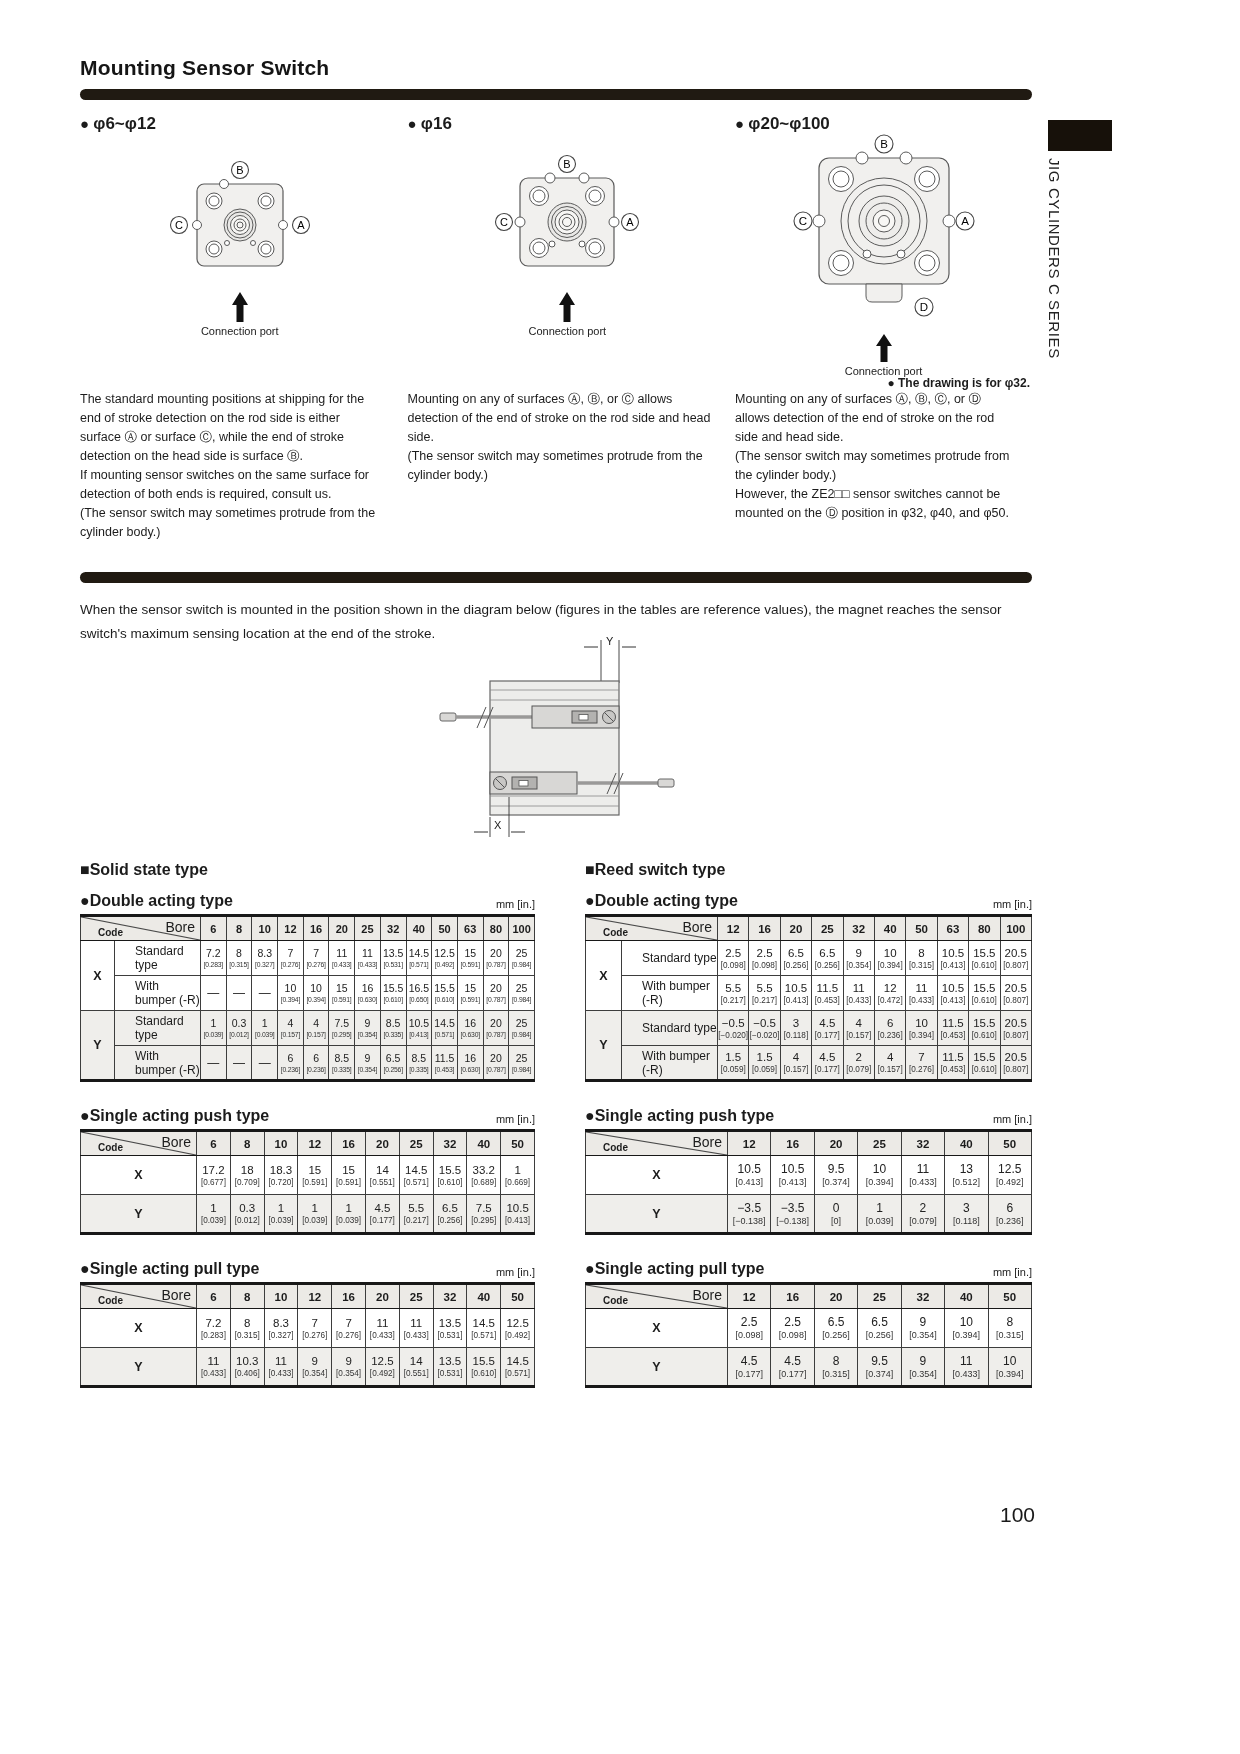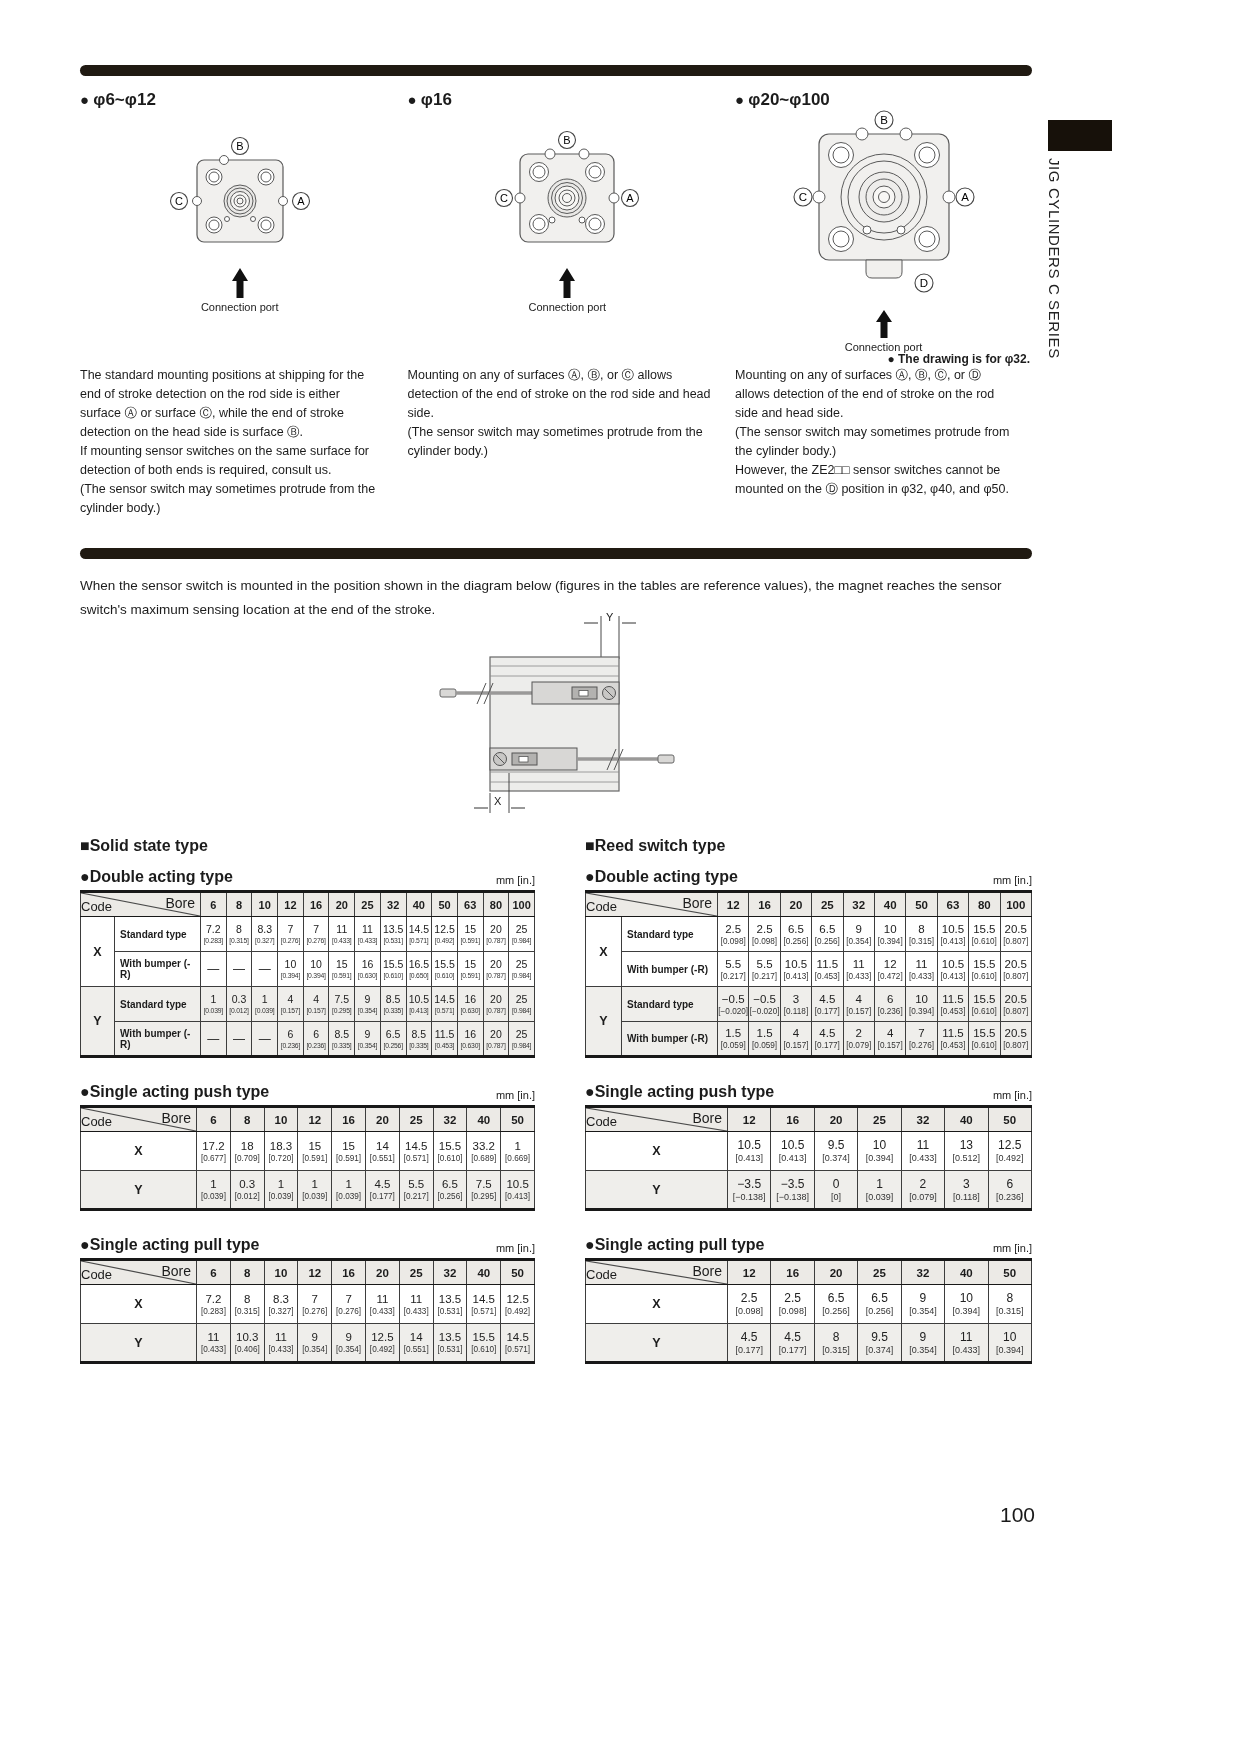--- a/index.html
+++ b/index.html
@@ -51,24 +51,24 @@
              border-top:3px solid #181818; border-bottom:3px solid #181818;
              border-left:1.5px solid #181818; border-right:1.5px solid #181818; }
   .dt th,.dt td { border:1px solid #3d3d3d; text-align:center; vertical-align:middle; padding:0; }
   .dt tr.hdr { height:25px; }
   .dt tr.hdr th { border-bottom:1.5px solid #181818; }
   .dt th.bore-h { font-size:11.5px; font-weight:bold; background:#eceae6; }
   .tight th.bore-h { font-size:11px; }
   .dt th.diag { position:relative; background:#eceae6; }
   .dline { position:absolute; left:0; top:0; width:100%; height:100%; }
   .dline line { stroke:#4a4a4a; stroke-width:1.2; vector-effect:non-scaling-stroke; }
-  .d-code { position:absolute; left:0; bottom:2px; font-size:13px; font-weight:normal; }
+  .d-code { position:absolute; left:17px; bottom:2px; font-size:10px; font-weight:bold; }
   .d-bore { position:absolute; right:5px; top:2px; font-size:14px; font-weight:normal; }
   .dt th.grp { font-size:12.5px; font-weight:bold; background:#fff; }
-  .dt th.typ { font-size:10px; font-weight:bold; text-align:left; padding-left:5px; background:#fff; }
+  .dt th.typ { font-size:12px; font-weight:normal; text-align:left; padding-left:20px; background:#fff; }
   .dt tr.data { height:35px; }
   .sgl tr.data,.sgr tr.data { height:39px; }
   .dt tr.data.shaded td,.dt tr.data.shaded th { background:#efeeeb; }
   .dt .v { font-size:11.5px; line-height:1.1; color:#222; }
   .dt .i { font-size:8.2px; color:#333; margin-top:1px; }
   .tight .v { font-size:10.5px; } .tight .i { font-size:6.8px; letter-spacing:-.2px; }
   .sgr .v { font-size:12px; } .sgr .i { font-size:9px; }
   .dt td.dash { font-size:12px; }
   .tight col.c-grp { width:34px; } .tight col.c-typ { width:86px; }
   .loose col.c-grp { width:36px; } .loose col.c-typ { width:96px; }
@@ -84,20 +84,21 @@
 </style>
 </head>
 <body>
 
 <div class="tab-block"></div>
 <div class="tab-text">JIG CYLINDERS C SERIES</div>
 <div class="page-num">100</div>
 
 <div class="content">
 
+  <div class="sec-title">Mounting Sensor Switch</div>
   <div class="bar"></div>
 
   <div class="cols3">
 
     <div class="col1">
       <div class="col-head">φ6~φ12</div>
       <div class="diag-wrap">
         <div class="dstack off1">
           <svg width="150" height="128" viewBox="0 0 150 128">
             <rect x="32" y="24" width="86" height="82" rx="7" fill="#f1f0ee" stroke="#5a5a5a" stroke-width="1.2"></rect>

